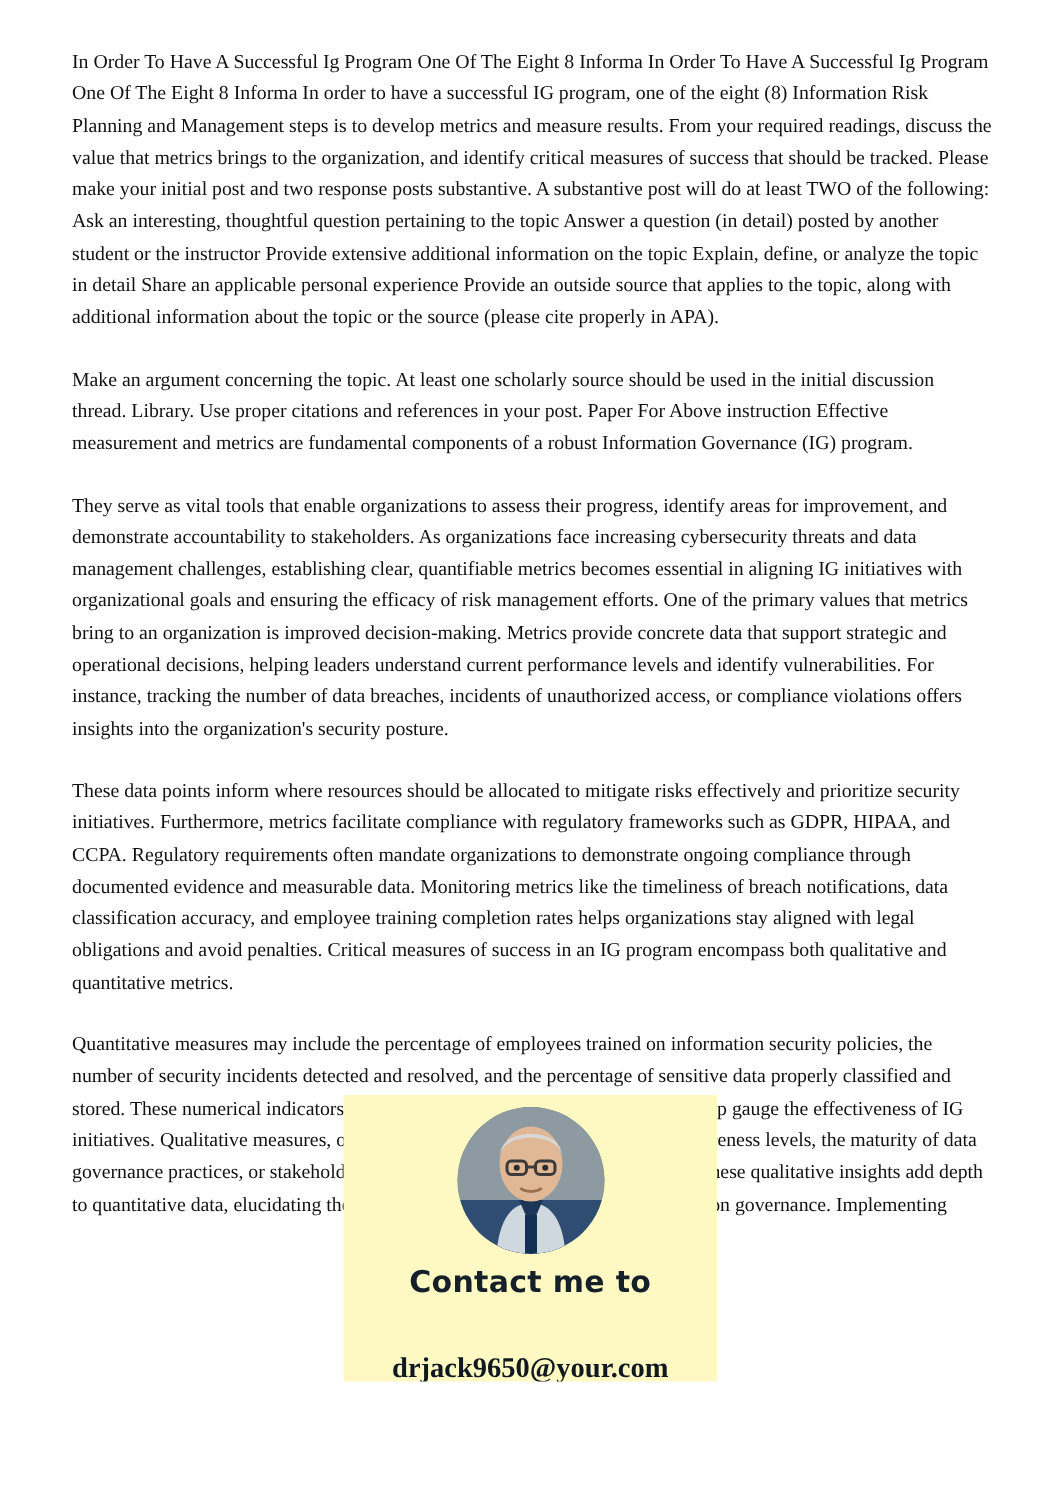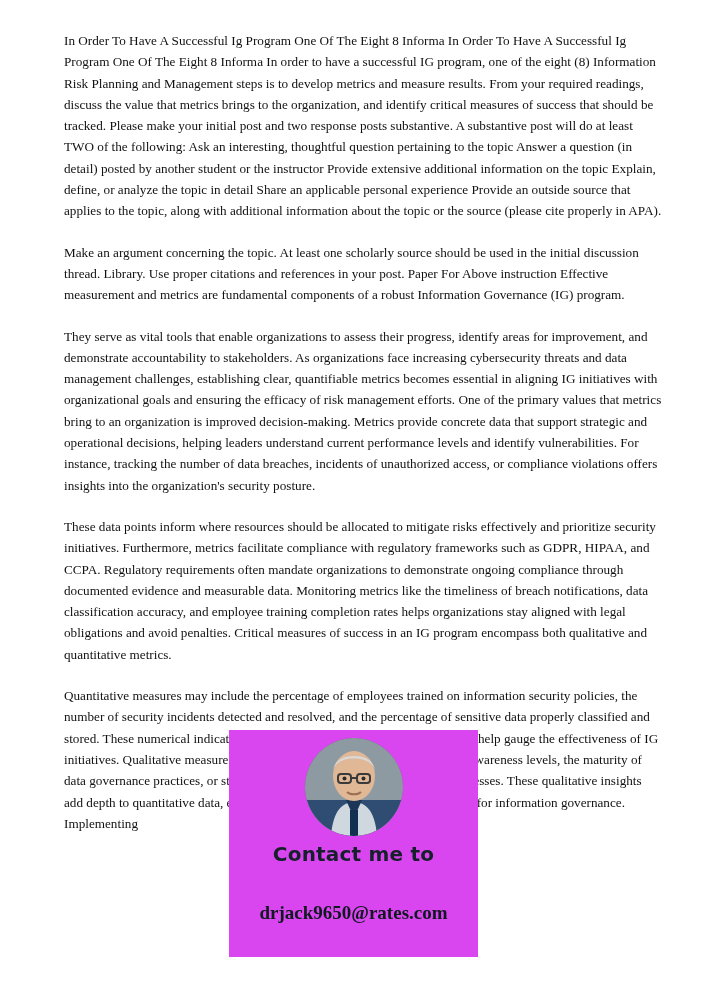--- a/index.html
+++ b/index.html
@@ -26,33 +26,33 @@
   .doc-body {
     position: absolute;
     left: 48px;
     top: 30px;
     width: 614px;
   }
   .para {
     font-size: 13.2px;
     line-height: 21.3px;
     text-align: left;
-    margin: 0 0 20px 16px;
+    margin: 0 0 20px 0;
     color: #111111;
   }
   .para:last-child {
     margin-bottom: 0;
   }
   .overlay-card {
     position: absolute;
     left: 229px;
     top: 730px;
     width: 249px;
-    height: 227px;
-    background: #d946ef;
+    height: 191px;
+    background: #fef9c3;
     overflow: hidden;
     text-decoration: underline;
   }
   .overlay-photo-wrap {
     position: absolute;
     left: 50%;
     top: 8px;
     transform: translateX(-50%);
     width: 98px;
     height: 98px;
@@ -122,16 +122,16 @@
           <rect x="52" y="36" width="13" height="9" rx="3" fill="none" stroke="#3a3a3a" stroke-width="2"></rect>
           <line x1="46" y1="40" x2="52" y2="40" stroke="#3a3a3a" stroke-width="2"></line>
           <ellipse cx="39.5" cy="40.5" rx="2" ry="2" fill="#2b2b2b"></ellipse>
           <ellipse cx="58.5" cy="40.5" rx="2" ry="2" fill="#2b2b2b"></ellipse>
           <path d="M42 54 C45 57 53 57 56 54" stroke="#9c6f52" stroke-width="2" fill="none"></path>
         </g>
       </svg>
     </div>
 
     <div class="overlay-line1">Contact me to</div>
-    <div class="overlay-email">drjack9650@rates.com</div>
+    <div class="overlay-email">drjack9650@your.com</div>
   </div>
 
 </div>
 
 </body></html>

